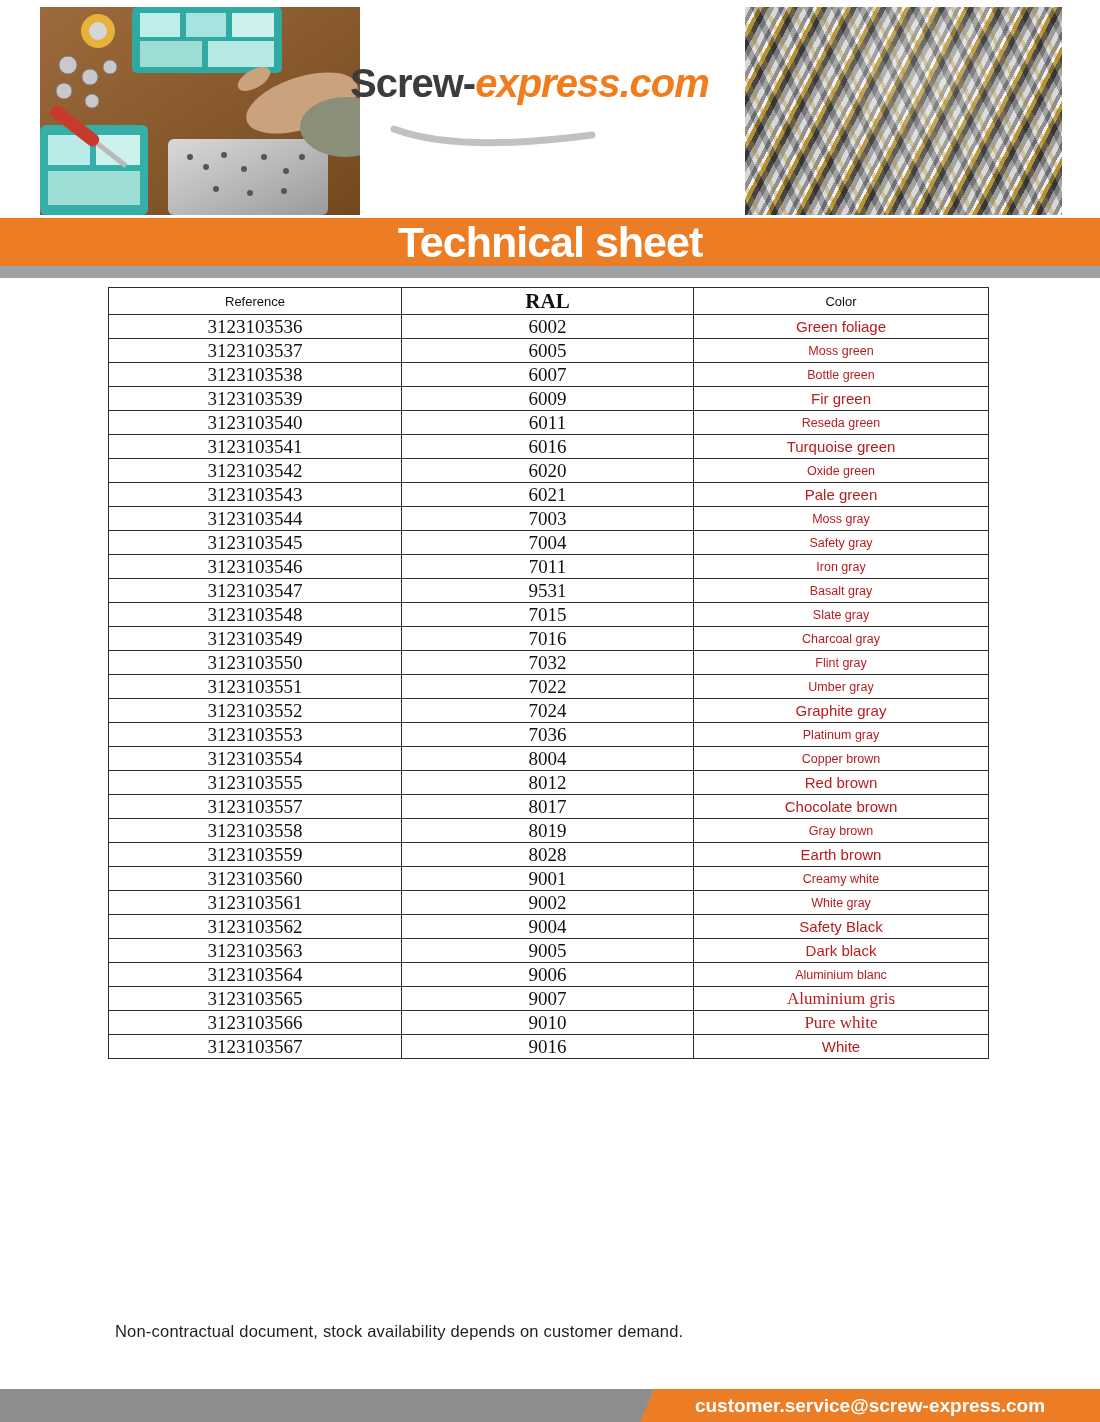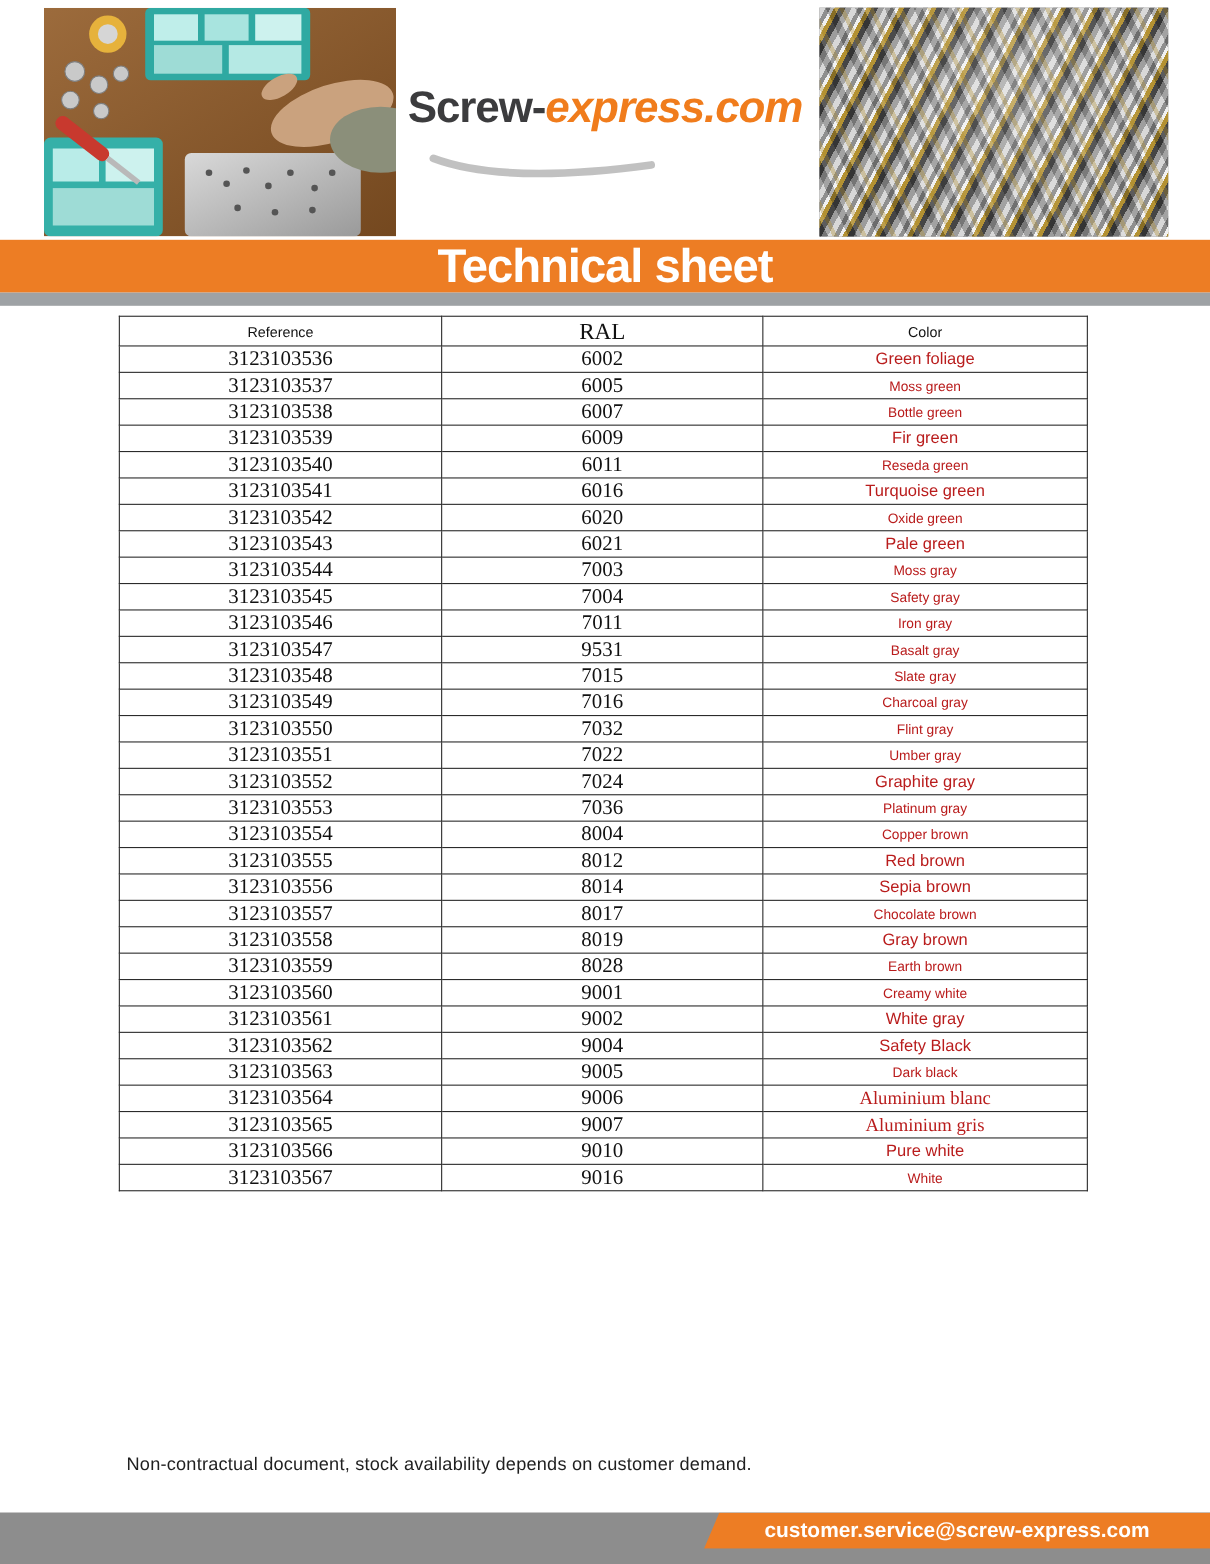--- a/index.html
+++ b/index.html
@@ -19,21 +19,21 @@
       radial-gradient(circle at 55% 35%, rgba(255,255,255,0.30), rgba(255,255,255,0) 60%),
       repeating-linear-gradient(118deg,#d8d8d8 0 5px,#8f8f8f 5px 9px,#f0f0f0 9px 12px,#b39132 12px 16px,#454545 16px 21px,#9c9c9c 21px 26px),
       #6a6a6a;
   }
   .photo-right::after{
     content:"";position:absolute;inset:0;
     background:repeating-linear-gradient(64deg,rgba(0,0,0,0.25) 0 7px,rgba(255,255,255,0.12) 7px 11px,rgba(179,145,50,0.35) 11px 15px,rgba(0,0,0,0) 15px 24px);
   }
 
   
-  .logo-wrap{position:absolute;left:350px;top:76px;width:400px;text-align:center;}
+  .logo-wrap{position:absolute;left:350px;top:61px;width:400px;}
   .logo-line{font-weight:bold;font-size:40px;letter-spacing:-1px;white-space:nowrap;}
   .logo-dark{color:#3c3c3e;}
   .logo-orange{color:#f07c1c;font-style:italic;}
   .logo-swoosh{position:absolute;left:38px;top:62px;}
 
   
   .title-bar{
     position:absolute;left:0;top:218px;width:1100px;height:48px;
     background:#ed7d24;display:flex;align-items:center;justify-content:center;
   }
@@ -45,21 +45,21 @@
 
   
   table.ral{
     position:absolute;top:287px;left:108px;width:880px;
     border-collapse:collapse;table-layout:fixed;
   }
   table.ral th,table.ral td{
     border:1px solid #2b2b2b;text-align:center;padding:0;overflow:hidden;white-space:nowrap;
   }
   .th-small{font-family:"Liberation Sans",sans-serif;font-size:13px;font-weight:400;height:26px;color:#111;}
-  .th-ral{font-family:"Liberation Serif",serif;font-size:21px;font-weight:400;height:26px;color:#111;}
+  .th-ral{font-family:"Liberation Serif",serif;font-size:21px;font-weight:700;height:26px;color:#111;}
   .cell-ref,.cell-ral{font-family:"Liberation Serif",serif;font-size:19px;height:23px;color:#111;}
   .cell-color{font-family:"Liberation Sans",sans-serif;font-size:12.5px;color:#b91c1c;}
   
   tbody tr:nth-child(1) .cell-color,
   tbody tr:nth-child(4) .cell-color,
   tbody tr:nth-child(6) .cell-color,
   tbody tr:nth-child(8) .cell-color,
   tbody tr:nth-child(17) .cell-color,
   tbody tr:nth-child(20) .cell-color,
   tbody tr:nth-child(21) .cell-color,
@@ -70,21 +70,21 @@
   tbody tr:nth-child(29) .cell-color,
   tbody tr:nth-child(30) .cell-color{font-family:"Liberation Serif",serif;font-size:17px;}
 
   
   .note{
     position:absolute;left:115px;top:1322px;margin:0;
     font-size:16.5px;color:#1f1f1f;letter-spacing:0.2px;
   }
 
   
-  .footer{position:absolute;left:0;bottom:0;width:1100px;height:47px;background:#8d8d8d;}
+  .footer{position:absolute;left:0;bottom:0;width:1100px;height:33px;background:#8d8d8d;}
   .footer-orange{
     position:absolute;right:0;top:0;height:33px;width:460px;background:#ed7d24;
     clip-path:polygon(14px 0,100% 0,100% 100%,0 100%);
     display:flex;align-items:center;justify-content:center;
   }
   .footer-orange span{color:#ffffff;font-weight:bold;font-size:19px;letter-spacing:0px;}
 </style>
 </head>
 <body>
 
@@ -271,25 +271,20 @@
           <td class="cell-ref">3123103554</td>
           <td class="cell-ral">8004</td>
           <td class="cell-color">Copper brown</td>
         </tr>
         <tr>
           <td class="cell-ref">3123103555</td>
           <td class="cell-ral">8012</td>
           <td class="cell-color">Red brown</td>
         </tr>
         <tr>
-          <td class="cell-ref">3123103556</td>
-          <td class="cell-ral">8014</td>
-          <td class="cell-color">Sepia brown</td>
-        </tr>
-        <tr>
           <td class="cell-ref">3123103557</td>
           <td class="cell-ral">8017</td>
           <td class="cell-color">Chocolate brown</td>
         </tr>
         <tr>
           <td class="cell-ref">3123103558</td>
           <td class="cell-ral">8019</td>
           <td class="cell-color">Gray brown</td>
         </tr>
         <tr>

